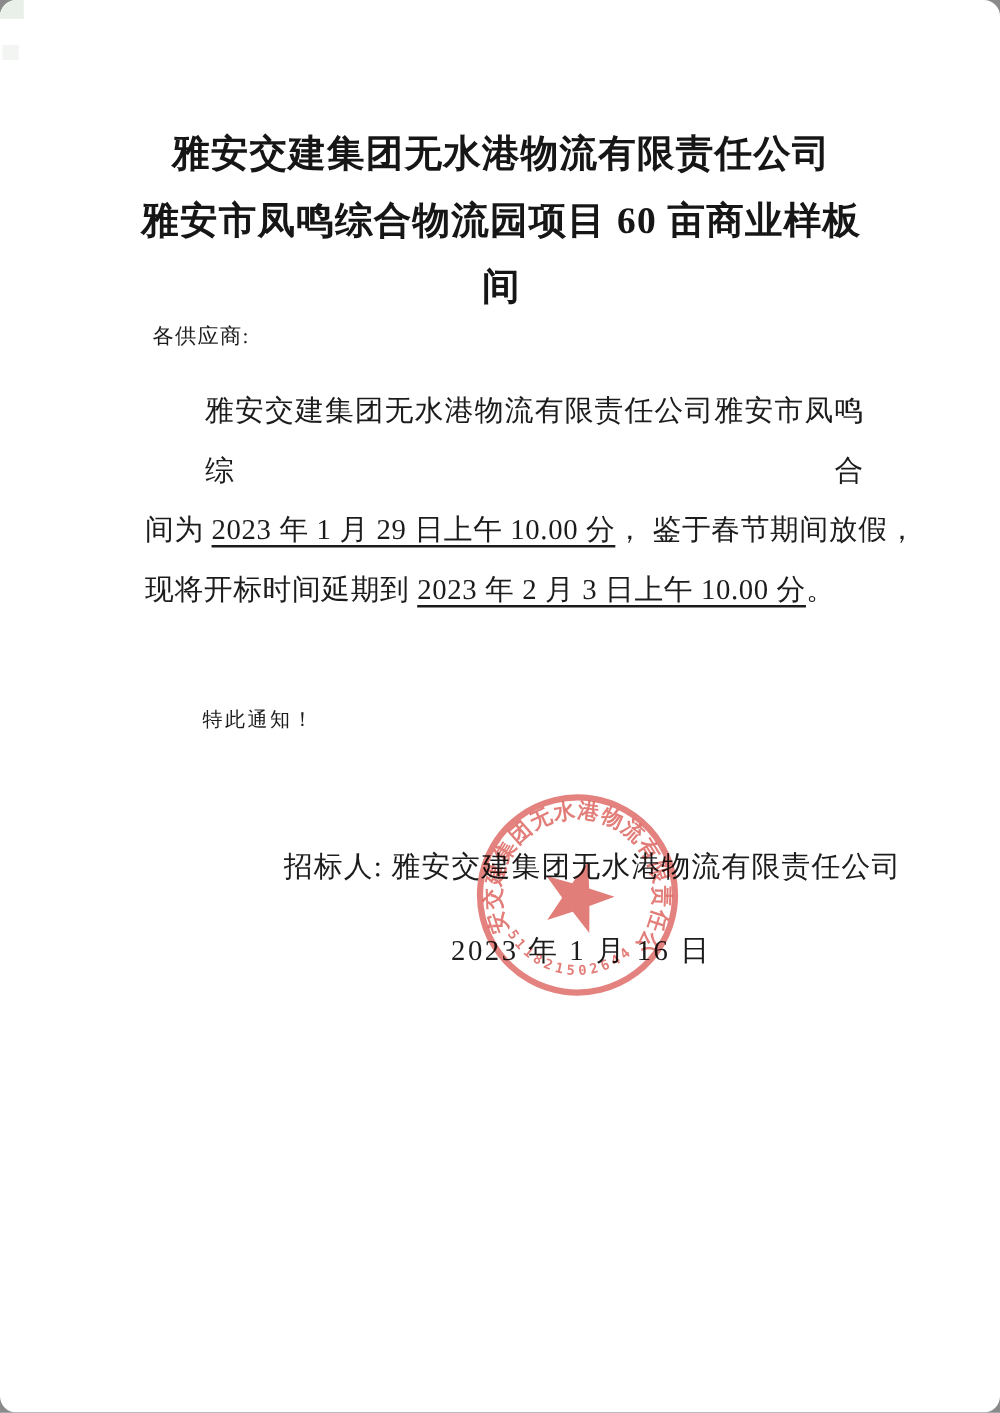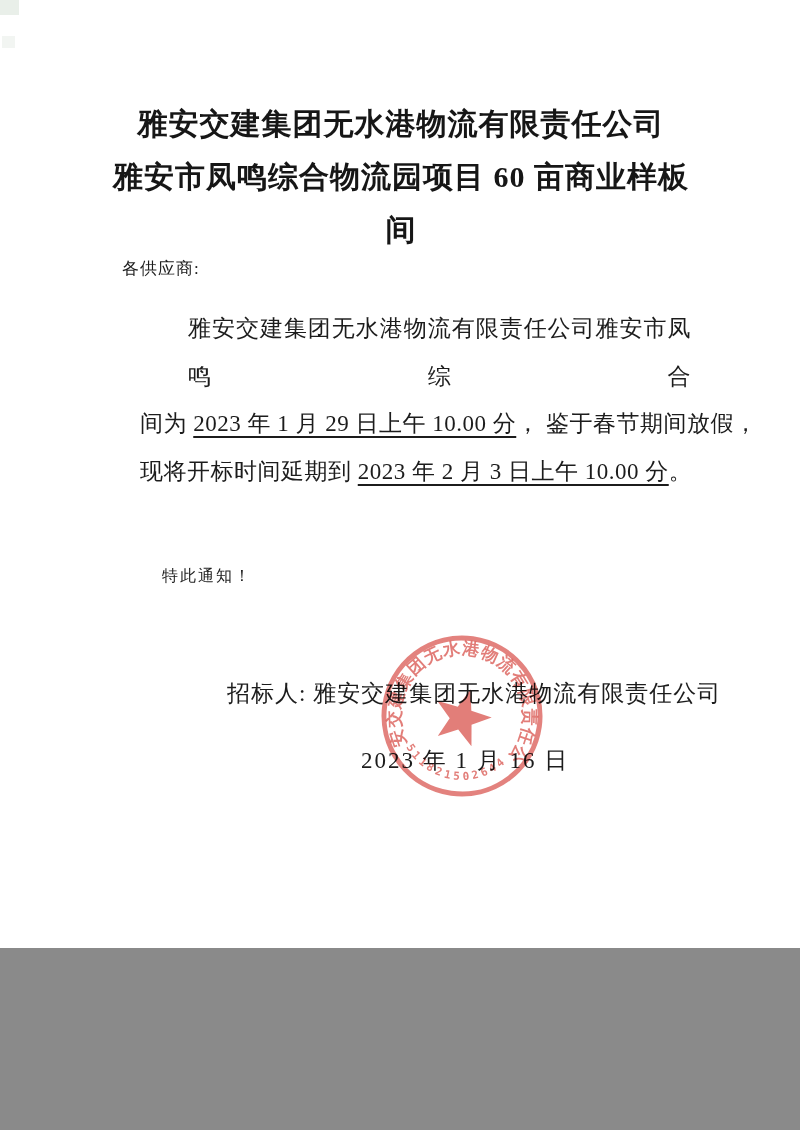--- a/index.html
+++ b/index.html
@@ -1,25 +1,26 @@
 <!DOCTYPE html>
 <html><head>
 <meta charset="utf-8">
 <style>
   * { margin: 0; padding: 0; box-sizing: border-box; }
   html, body { background: #8a8a8a; }
   .paper {
     position: relative;
     width: 800px;
-    height: 948px;
+    height: 1130px;
     background: #ffffff;
     margin: 0 auto;
     overflow: hidden;
     font-family: "Liberation Serif", "DejaVu Serif", serif;
     color: #1c1c1c;
+    border-radius: 13px;
   }
   
   .scan-mark-1 {
     position: absolute; left: 0; top: 0;
     width: 19px; height: 15px; background: #e9efe9;
   }
   .scan-mark-2 {
     position: absolute; left: 2px; top: 36px;
     width: 13px; height: 12px; background: #f2f5f2;
   }
@@ -39,21 +40,21 @@
     font-size: 17px;
     letter-spacing: 1px;
   }
   .paragraph {
     position: absolute;
     left: 116px; top: 305px; width: 575px;
     font-size: 23px;
     line-height: 47.6px;
     letter-spacing: 0.5px;
   }
-  .para-line { white-space: nowrap; margin-left: 24px; }
+  .para-line { white-space: nowrap; }
   .para-line.fill {
     white-space: normal;
     text-align: justify;
     text-align-last: justify;
   }
   .indent { padding-left: 48px; }
   .u {
     text-decoration: underline;
     text-underline-offset: 5px;
     text-decoration-thickness: 1.5px;

